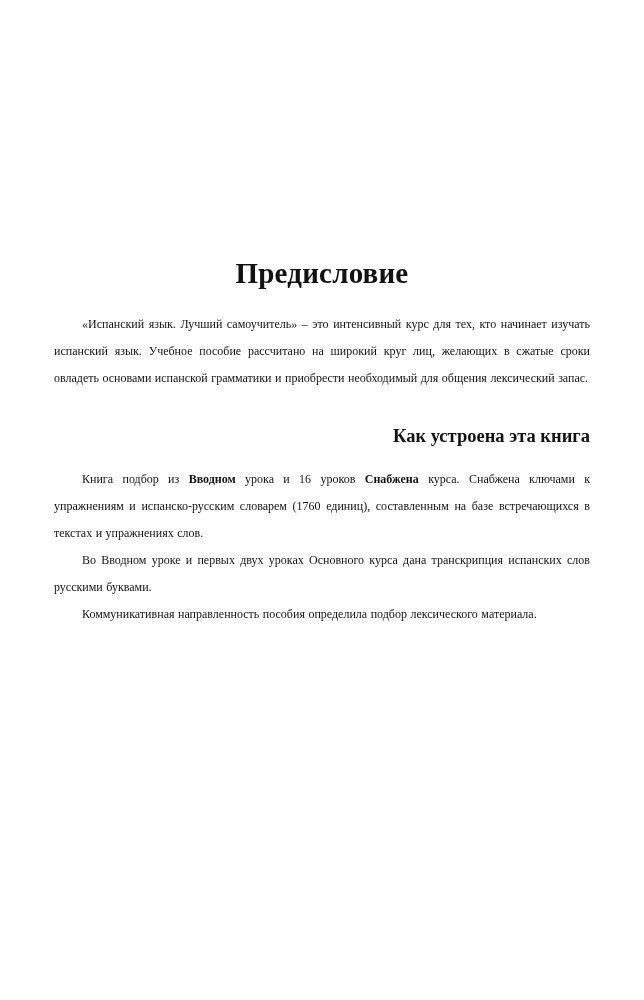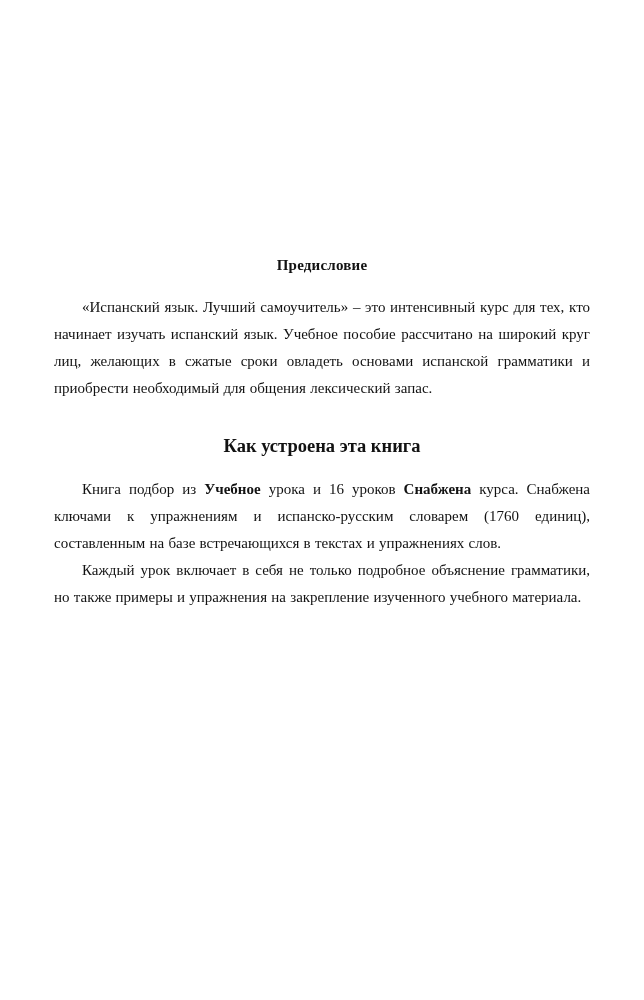--- a/index.html
+++ b/index.html
@@ -16,38 +16,38 @@
     }
     .page {
       box-sizing: border-box;
       width: 644px;
       height: 1000px;
       padding: 256px 54px 0 54px;
       background: #ffffff;
     }
     .title {
       text-align: center;
-      font-size: 15px;
+      font-size: 29px;
       line-height: 1.2;
       font-weight: bold;
       margin: 0 0 20px 0;
       letter-spacing: 0.2px;
     }
     .para {
-      font-size: 15px;
+      font-size: 12px;
       line-height: 27px;
       text-align: justify;
       text-indent: 28px;
       margin: 0;
       hyphens: auto;
       -webkit-hyphens: auto;
       word-spacing: 0.5px;
     }
     .subheading {
-      text-align: center;
+      text-align: right;
       font-size: 18.5px;
       line-height: 1.2;
       font-weight: bold;
       margin: 33px 0 19px 0;
     }
     .bold-term {
       font-weight: bold;
     }
   </style>
 </head>
@@ -55,20 +55,21 @@
 
 <div class="page">
 
   <h1 class="title">Предисловие</h1>
 
   <p class="para">«Испанский язык. Лучший самоучитель» – это интенсивный курс для тех, кто начинает изучать испанский язык. Учебное пособие рассчитано на широкий круг лиц, желающих в сжатые сроки овладеть основами испанской грамматики и приобрести необходимый для общения лексический запас.</p>
 
 
   <h2 class="subheading">Как устроена эта книга</h2>
 
-  <p class="para"><span>Книга подбор из </span><span class="bold-term">Учебное</span><span> урока и 16 уроков </span><span class="bold-term">Снабжена</span><span> курса. Снабжена ключами к упражнениям и испанско-русским словарем (1760 единиц), составленным на базе встречающихся в текстах и упражнениях слов.</span></p>
+  <p class="para"><span>Книга подбор из </span><span class="bold-term">Вводном</span><span> урока и 16 уроков </span><span class="bold-term">Снабжена</span><span> курса. Снабжена ключами к упражнениям и испанско-русским словарем (1760 единиц), составленным на базе встречающихся в текстах и упражнениях слов.</span></p>
 
 
+  <p class="para">Во Вводном уроке и первых двух уроках Основного курса дана транскрипция испанских слов русскими буквами.</p>
 
+  <p class="para">Коммуникативная направленность пособия определила подбор лексического материала.</p>
 
-  <p class="para">Каждый урок включает в себя не только подробное объяснение грамматики, но также примеры и упражнения на закрепление изученного учебного материала.</p>
 
 </div>
 
 </body></html>

